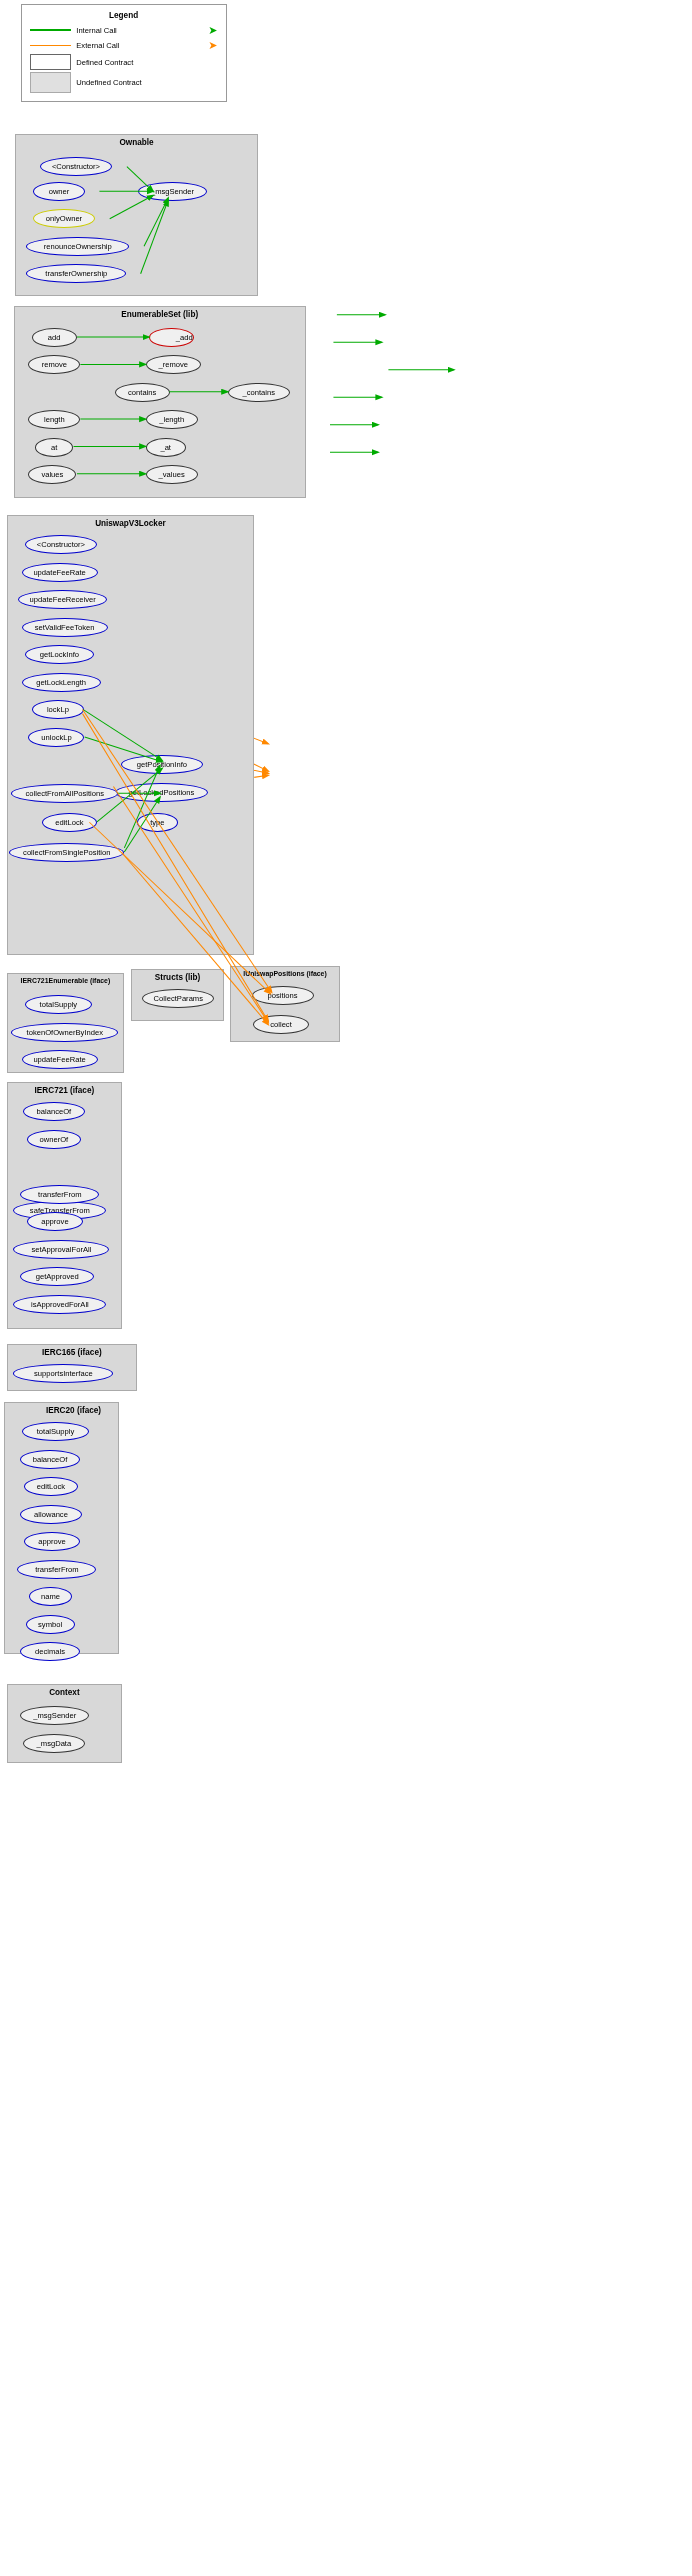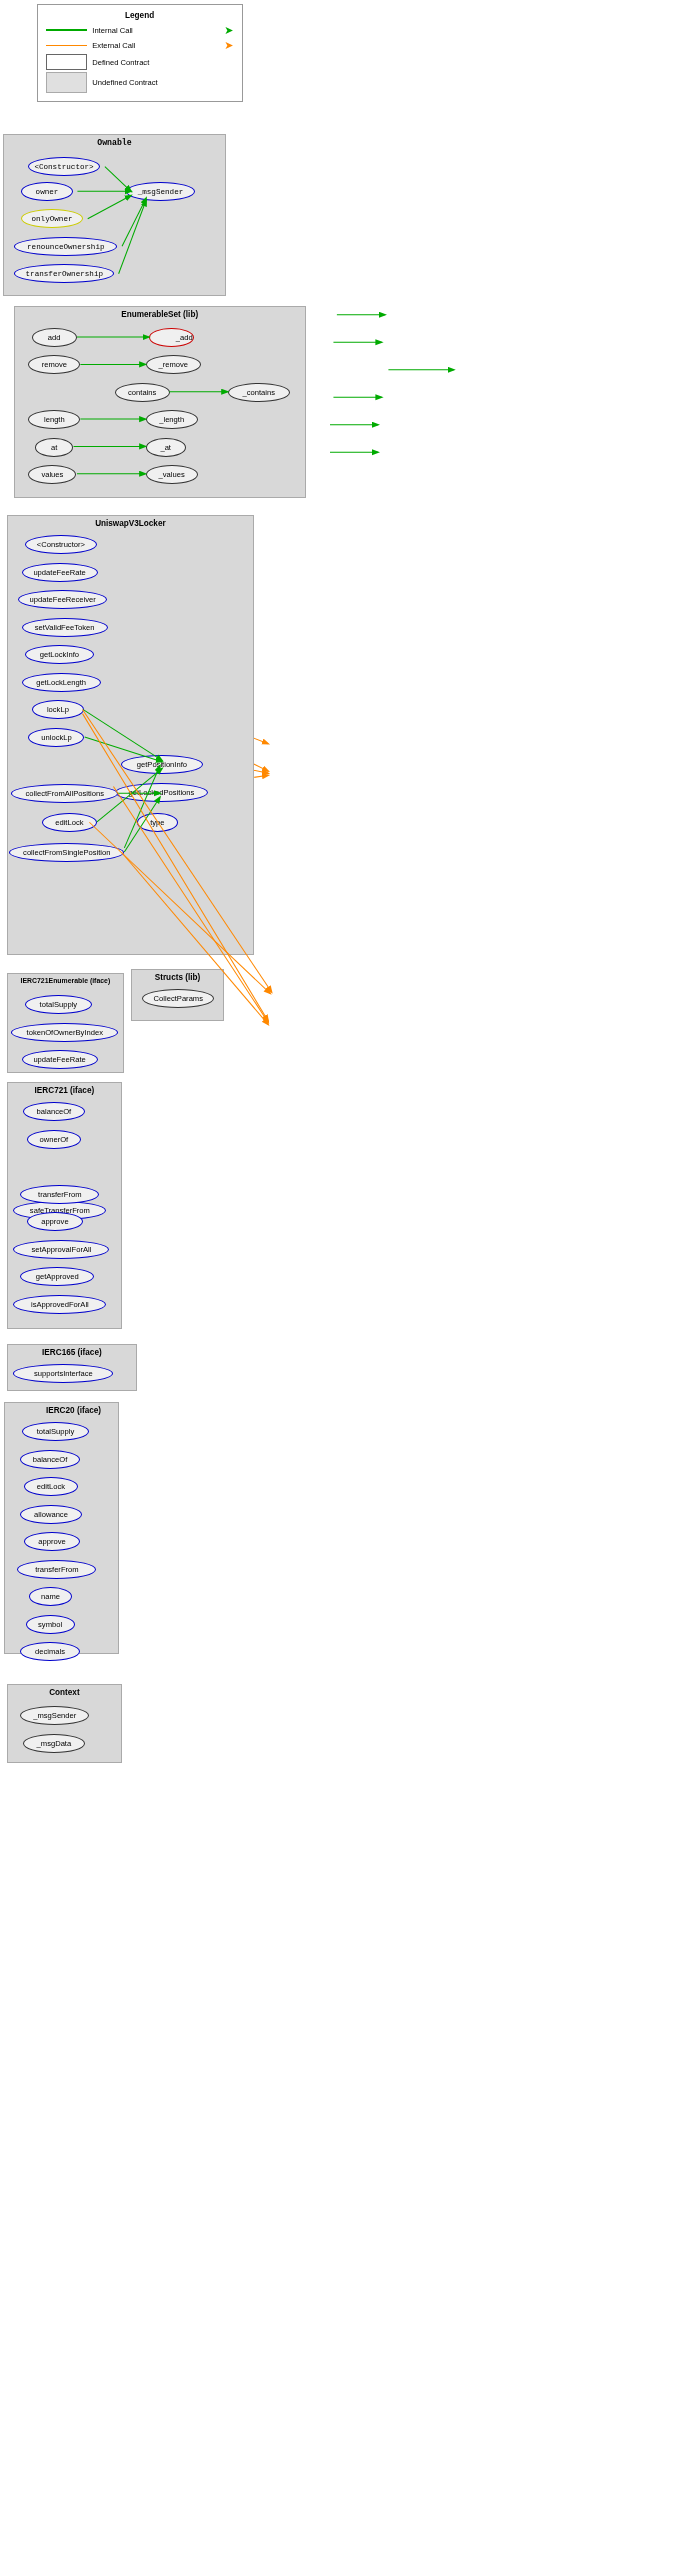--- a/index.html
+++ b/index.html
@@ -20,21 +20,20 @@
 
     
     .legend-box {
       position: absolute;
       top: 4.1px;
       left: 20.6px;
       width: 206px;
       border: 0.7px solid #999;
       background: #fff;
       padding: 5.5px 8.2px;
-      margin-left: 16px;
     }
     .legend-title {
       text-align: center;
       font-weight: bold;
       margin-bottom: 4.1px;
       font-size: 8.2px;
     }
     .legend-item {
       display: flex;
       align-items: center;
@@ -173,21 +172,21 @@
     <line x1="105" y1="974" x2="390" y2="1082" stroke="#ff8800" stroke-width="1.5" marker-end="url(#arrow-orange)"></line>
 
     <line x1="105" y1="980" x2="390" y2="1122" stroke="#ff8800" stroke-width="1.5" marker-end="url(#arrow-orange)"></line>
 
     <line x1="175" y1="1160" x2="390" y2="1128" stroke="#ff8800" stroke-width="1.5" marker-end="url(#arrow-orange)"></line>
 
     <line x1="170" y1="1080" x2="390" y2="1125" stroke="#ff8800" stroke-width="1.5" marker-end="url(#arrow-orange)"></line>
 
   </svg>
 
-  <div class="group-box ownable-group" style="top:134px; left:3px; width:223px; height:162px;font-family:Liberation Mono, monospace;">
+  <div class="group-box ownable-group" style="top:134px; left:15px; width:243px; height:162px;">
     <div class="group-title">Ownable</div>
 
     <div class="node blue-border" style="left:24px; top:22px; width:72px; height:19px;">
       <span>&lt;Constructor&gt;</span>
     </div>
     <div class="node blue-border" style="left:17px; top:47px; width:52px; height:19px;">
       <span>owner</span>
     </div>
     <div class="node blue-border" style="left:122px; top:47px; width:69px; height:19px;">
       <span>_msgSender</span>
@@ -371,20 +370,29 @@
     </div>
   </div>
 
   <div class="group-box" style="top:969px; left:131px; width:93px; height:52px;">
     <div class="group-title">Structs (lib)</div>
     <div class="node dark-border" style="left:10.3px; top:19px; width:72px; height:19px;">
       <span>CollectParams</span>
     </div>
   </div>
 
+  <div class="group-box" style="top:966px; left:230px; width:110px; height:76px;">
+    <div class="group-title" style="font-size:6.9px;">IUniswapPositions (iface)</div>
+    <div class="node dark-border" style="left:20.6px; top:19px; width:62px; height:19px;">
+      <span>positions</span>
+    </div>
+    <div class="node dark-border" style="left:22px; top:48px; width:56px; height:19px;">
+      <span>collect</span>
+    </div>
+  </div>
 
   <svg style="position:absolute;top:0;left:0;width:100%;pointer-events:none;height:1100px;" viewBox="0 0 1008 1600" width="693" height="1100">
     <defs>
       <marker id="ao5" markerWidth="8" markerHeight="8" refX="6" refY="3" orient="auto">
         <path d="M0,0 L0,6 L8,3 z" fill="#ff8800"></path>
       </marker>
     </defs>
 
     <line x1="120" y1="1032" x2="395" y2="1443" stroke="#ff8800" stroke-width="1.5" marker-end="url(#ao5)"></line>
 

